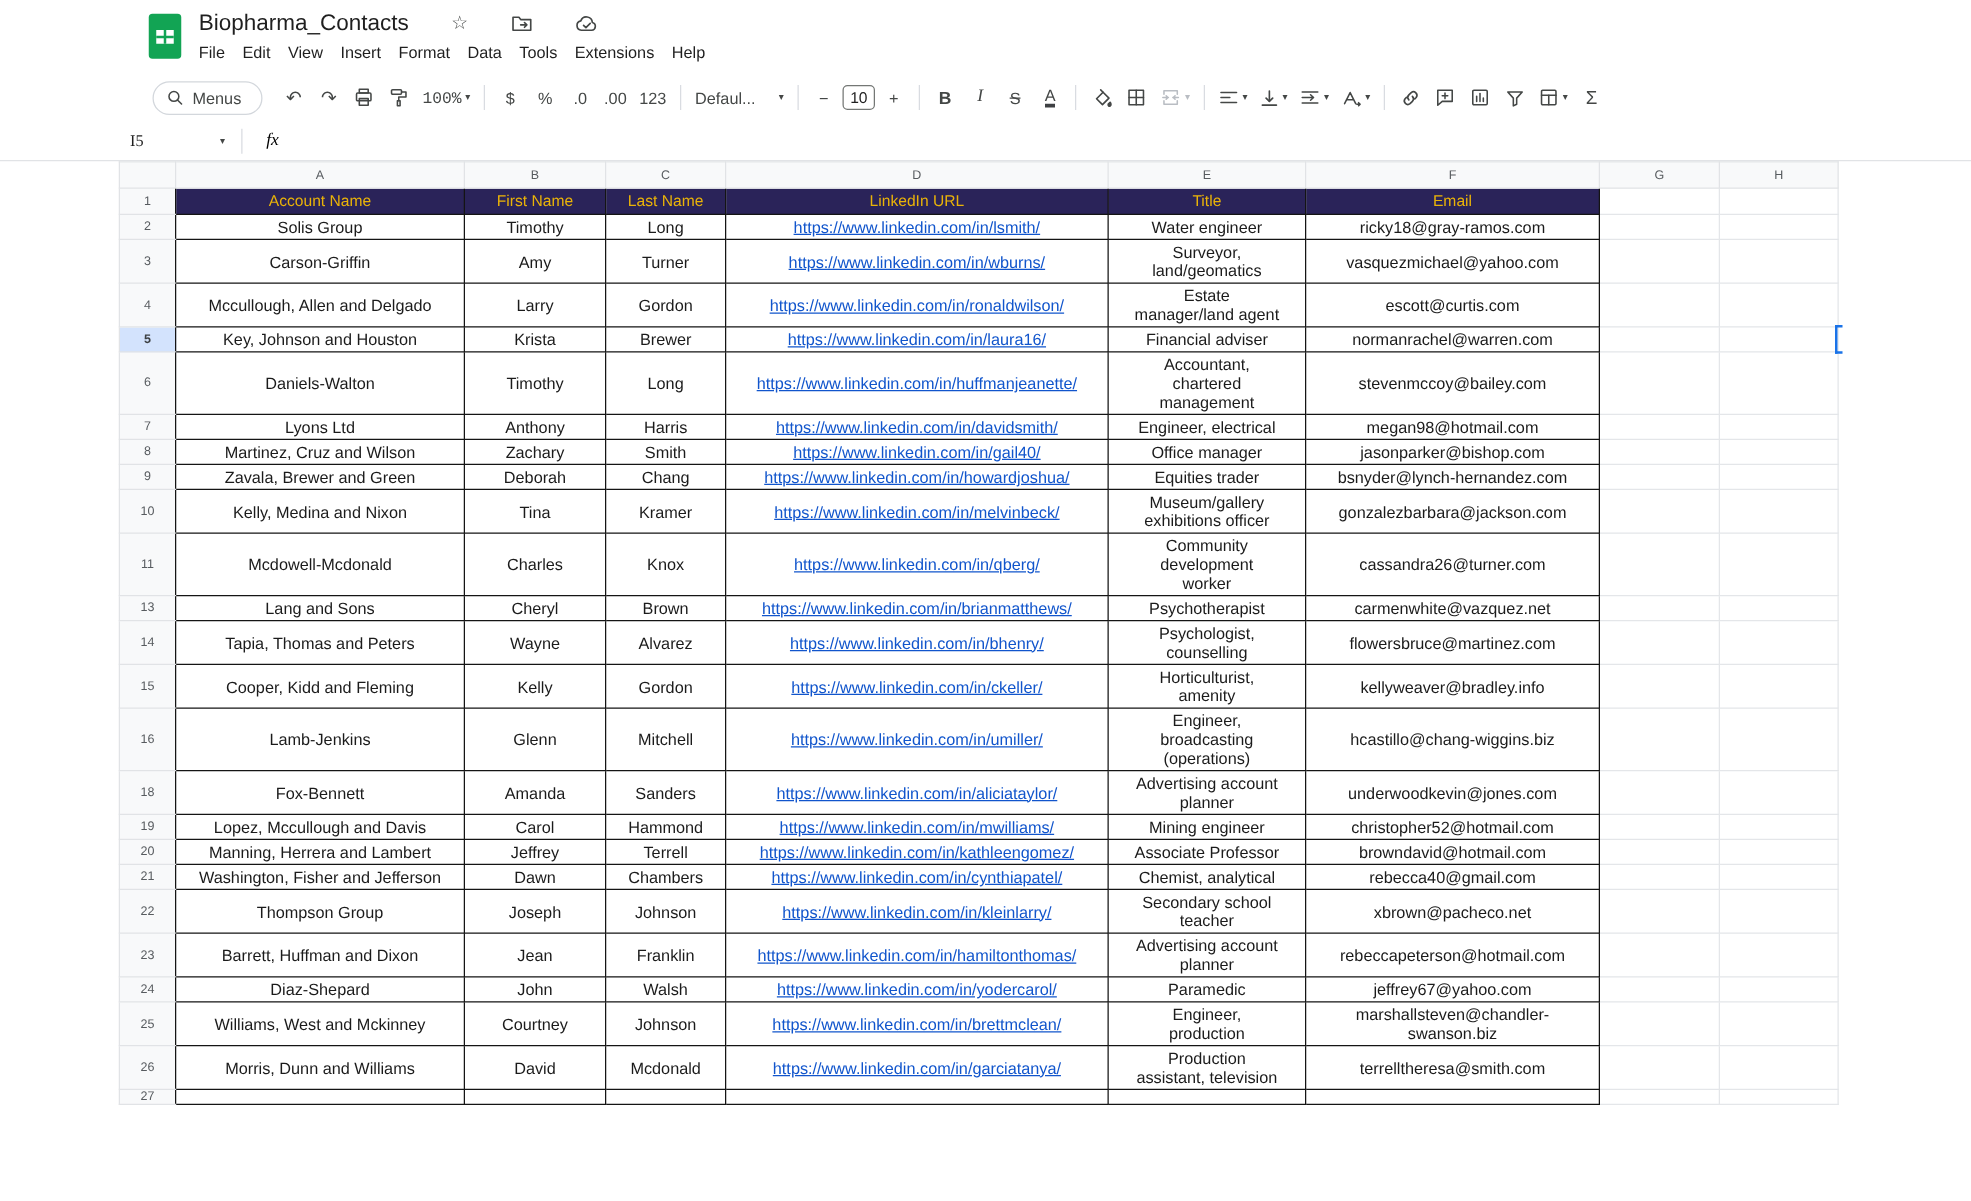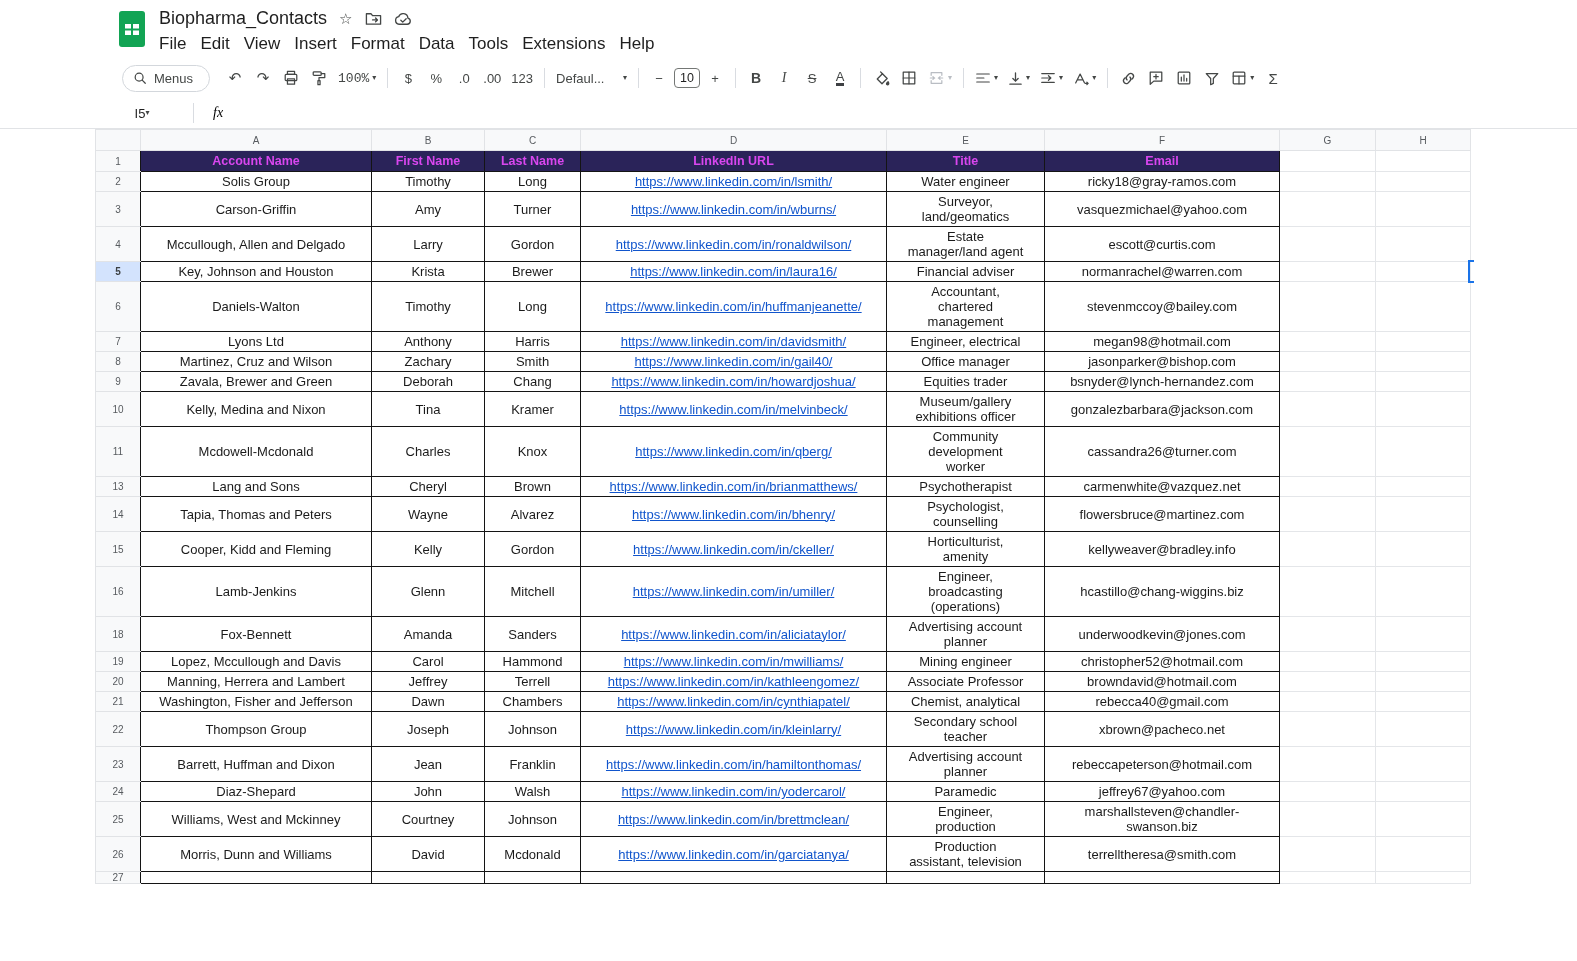--- a/index.html
+++ b/index.html
@@ -4,26 +4,26 @@
 <style>
   * { box-sizing: border-box; margin: 0; padding: 0; }
   html,body { background:#fff; }
   body { font-family:"Liberation Sans", sans-serif; }
   #page { position:relative; width:1577px; height:961px; overflow:hidden; background:#fff; }
 
   
   .titlebar { display:flex; align-items:flex-start; padding:8px 0 0 118px; height:58px; }
   .logo { width:28px; height:38px; margin-top:2px; }
   .title-block { margin-left:13px; }
-  .title-row { display:flex; align-items:center; gap:12px; }
+  .title-row { display:flex; align-items:center; gap:34px; }
   .doc-title { font-size:18px; color:#1f1f1f; }
   .title-ico { color:#444746; display:flex; align-items:center; cursor:default; }
   .star { font-size:15px; line-height:1; }
   .menu-bar { display:flex; margin-top:3px; margin-left:-7px; }
-  .menu-item { font-size:17px; color:#1f1f1f; padding:2px 7px; border-radius:4px; cursor:default; }
+  .menu-item { font-size:13px; color:#1f1f1f; padding:2px 7px; border-radius:4px; cursor:default; }
 
   
   .toolbar { display:flex; align-items:center; padding-left:122px; height:40px; gap:2px; }
   .menus-pill { display:flex; align-items:center; gap:7px; border:1px solid #d3d7dc; border-radius:16px;
                 padding:5px 16px 5px 10px; font-size:13px; color:#444746; margin-right:10px; background:#fff; }
   .tb-btn { min-width:26px; height:26px; display:inline-flex; align-items:center; justify-content:center;
             gap:3px; border-radius:4px; color:#444746; font-size:13px; padding:0 4px; }
   .tb-txt { font-weight:500;font-family:Liberation Mono, monospace; }
   .caret { font-size:8px; color:#444746; line-height:1; }
   .caret.dim, .dim { color:#b9bdc3; }
@@ -33,34 +33,34 @@
              align-items:center; justify-content:center; font-size:12.5px; color:#1f1f1f; }
   .bold-b { font-weight:700; font-size:14px; }
   .ital-i { font-style:italic; font-family:"Liberation Serif", serif; font-size:14px; }
   .strike { text-decoration:line-through; font-size:13px; }
   .tcolor { font-size:13px; font-weight:500; border-bottom:3px solid #3e4043; line-height:12px; padding-bottom:0px; }
   .ticon { stroke:#444746; fill:none; stroke-width:1.4; stroke-linecap:round; stroke-linejoin:round; }
   .ticon.dim2 { stroke:#b9bdc3; }
 
   
   .formula-bar { display:flex; align-items:center; height:31px; border-bottom:1px solid #e1e3e6; padding-left:100px; }
-  .name-box { width:88px; display:flex; align-items:center; justify-content:center; font-size:13px;
-              color:#1f1f1f; padding:2px 8px 2px 4px; }
+  .name-box { width:88px; display:flex; align-items:center; justify-content:space-between; font-size:13px;
+              color:#1f1f1f; padding:2px 8px 2px 4px;font-family:Liberation Serif, serif; }
   .fx { font-style:italic; font-family:"Liberation Serif", serif; color:#000000; font-size:14px; margin-left:14px; }
   .formula-input { flex:1; height:100%; }
 
   
   .sheet { margin-left:95px; }
   table.grid { border-collapse:collapse; table-layout:fixed; }
   th.corner, th.letter { height:21px; background:#f8f9fa; border:1px solid #e1e3e6; font-size:10px;
                          font-weight:400; color:#575b5f; }
   th.rowhead { background:#f8f9fa; border:1px solid #e1e3e6; border-right:1px solid #141414;
                font-size:10px; font-weight:400; color:#575b5f; text-align:center; }
   th.rowhead.sel { background:#d3e3fd; color:#3c4043; font-weight:700; }
-  td.colhead { background:var(--header-bg); color:#d946ef; font-weight:700; font-size:12.5px; text-align:center;
+  td.colhead { background:var(--header-bg); color:#eab308; font-weight:400; font-size:12.5px; text-align:center;
                border:1px solid #141414; height:21px; }
   td.cell { border:1px solid #141414; font-size:13px; line-height:15px; text-align:center; color:#1b1b1b;
             padding:2px 4px; height:20px; overflow-wrap:break-word; }
   td.cell.titlecol { padding:2px 20px; }
   td.cell.emailcol { padding:2px 8px;margin-top:36px; }
   td.lightcell { border:1px solid #e4e6e9; height:20px; position:relative; }
   tr.lastrow td, tr.lastrow th { height:12px; }
   .link { color:var(--link); text-decoration:underline; cursor:pointer; }
   .sel-marker { position:absolute; left:100%; margin-left:-2px; top:-2px; bottom:-2px; width:6px;
                 border-left:2px solid #1a73e8; border-top:2px solid #1a73e8; border-bottom:2px solid #1a73e8; }

